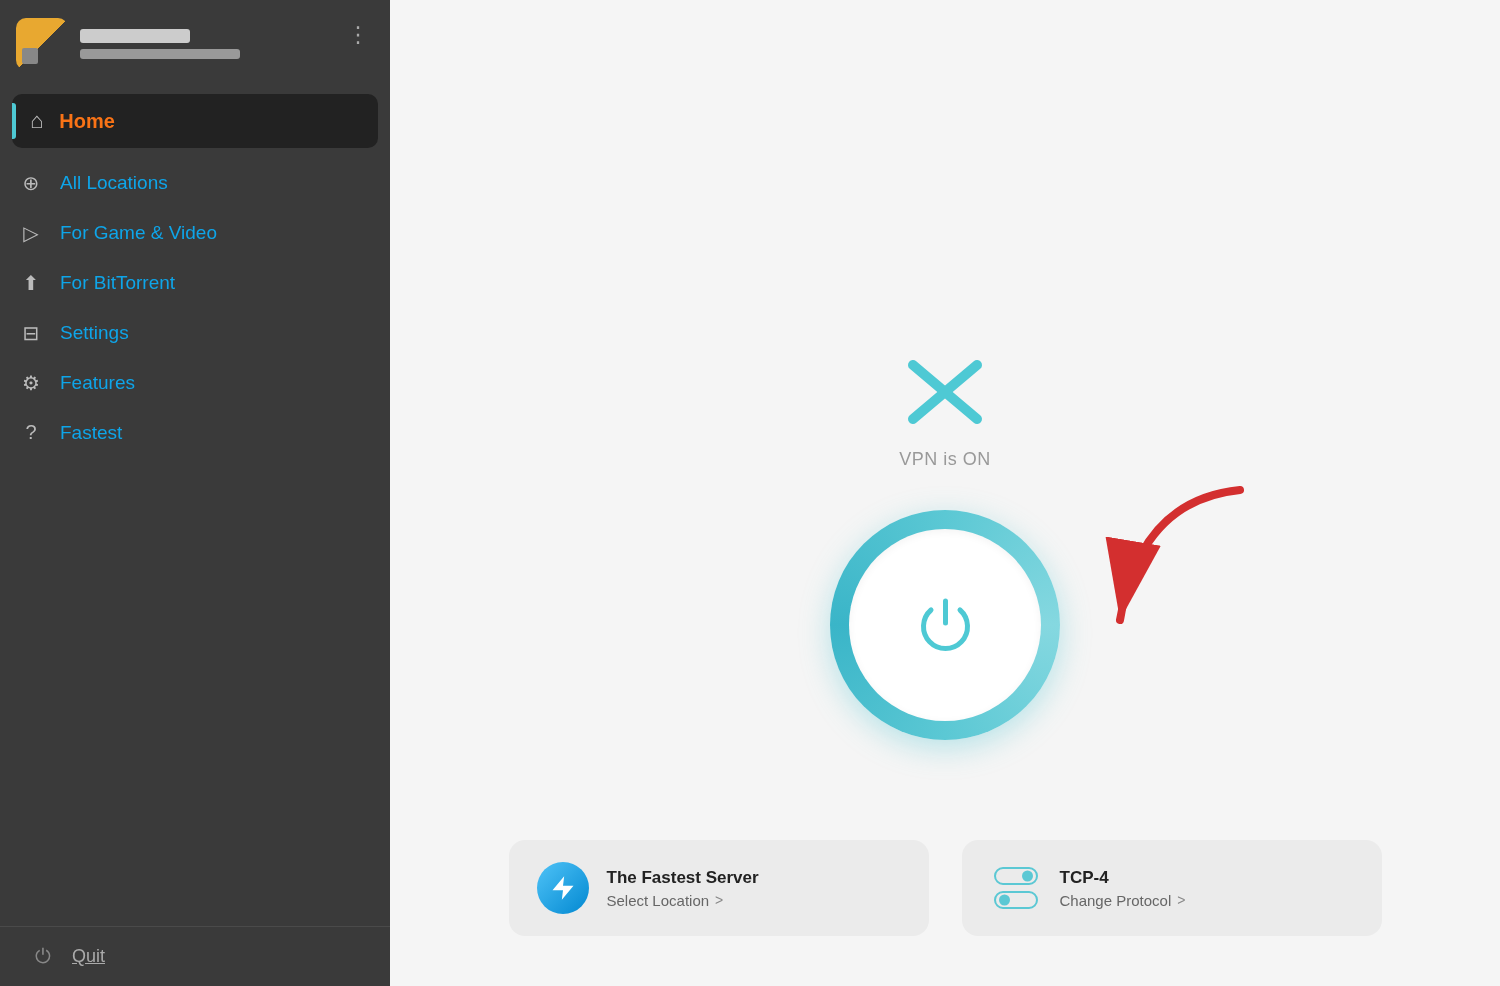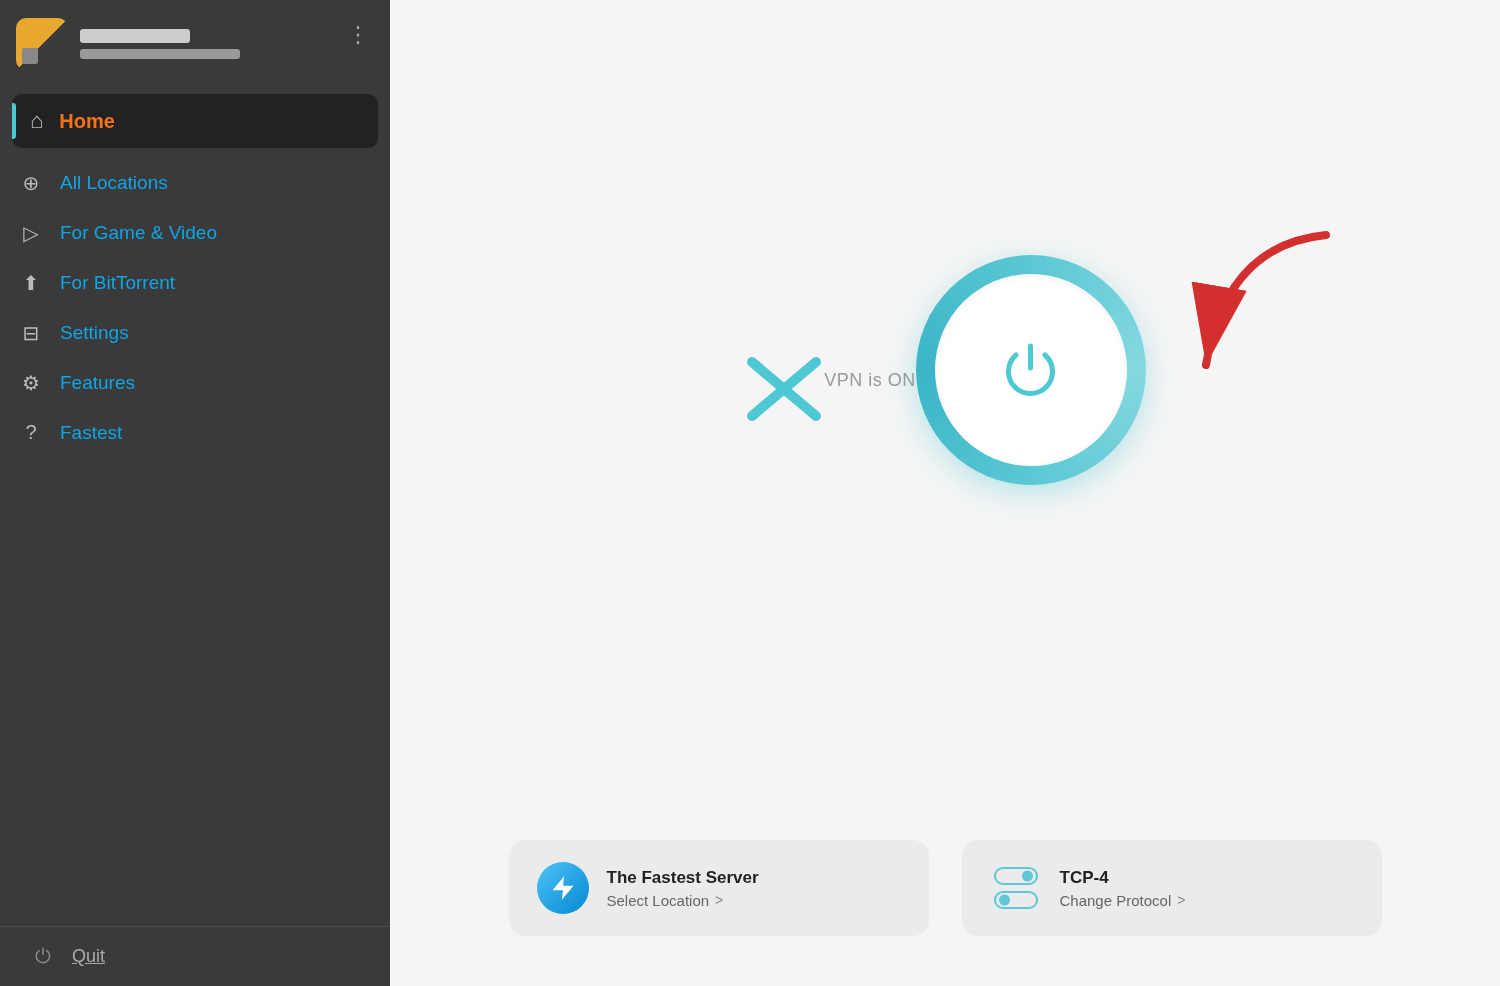--- a/index.html
+++ b/index.html
@@ -168,20 +168,21 @@
       flex: 1;
       background: #f5f5f5;
       display: flex;
       flex-direction: column;
       align-items: center;
       position: relative;
     }
 
     .main-content {
       display: flex;
+      flex-direction: column;
       align-items: center;
       flex: 1;
       justify-content: flex-end;
       padding-bottom: 40px;
     }
 
     
     .vpn-logo {
       margin-bottom: 18px;
     }

